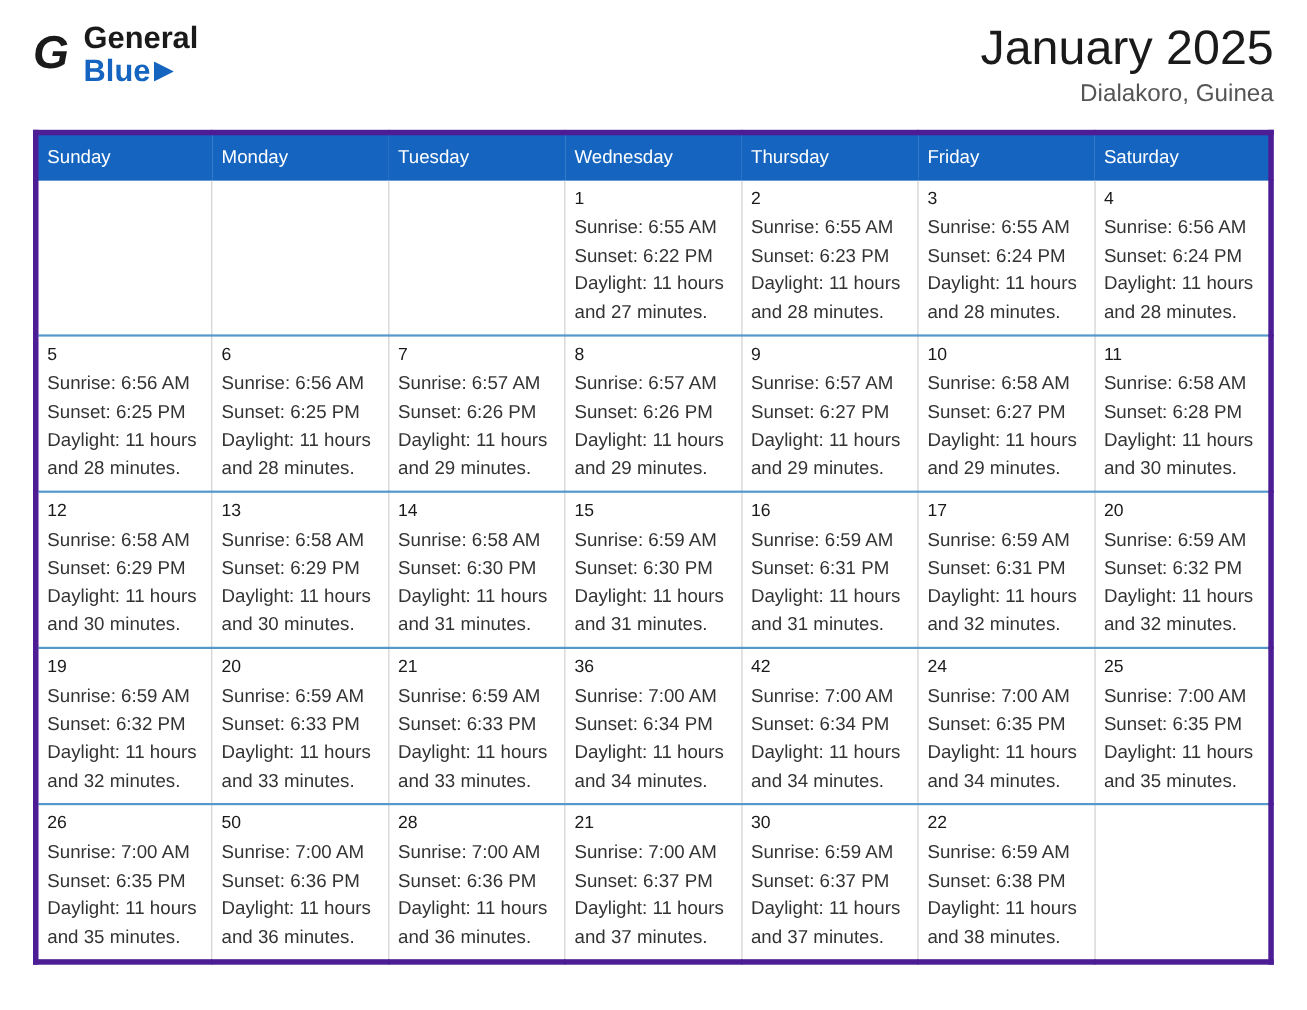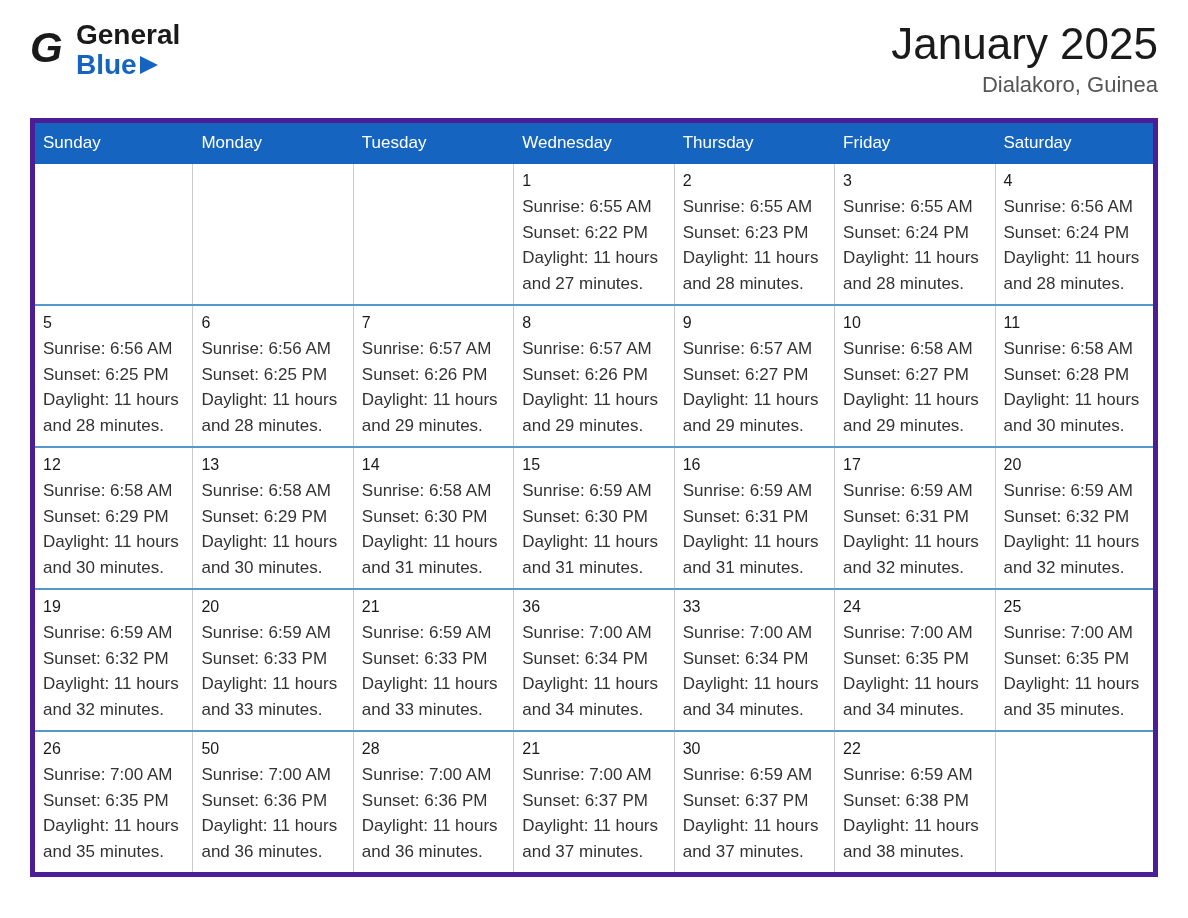--- a/index.html
+++ b/index.html
@@ -275,21 +275,21 @@
 and 33 minutes.</div>
         </td>
         <td>
           <div class="day-number">36</div>
           <div class="day-info" style="white-space: pre-line;">Sunrise: 7:00 AM
 Sunset: 6:34 PM
 Daylight: 11 hours
 and 34 minutes.</div>
         </td>
         <td>
-          <div class="day-number">33</div>
+          <div class="day-number">42</div>
           <div class="day-info" style="white-space: pre-line;">Sunrise: 7:00 AM
 Sunset: 6:34 PM
 Daylight: 11 hours
 and 34 minutes.</div>
         </td>
         <td>
           <div class="day-number">24</div>
           <div class="day-info" style="white-space: pre-line;">Sunrise: 7:00 AM
 Sunset: 6:35 PM
 Daylight: 11 hours

